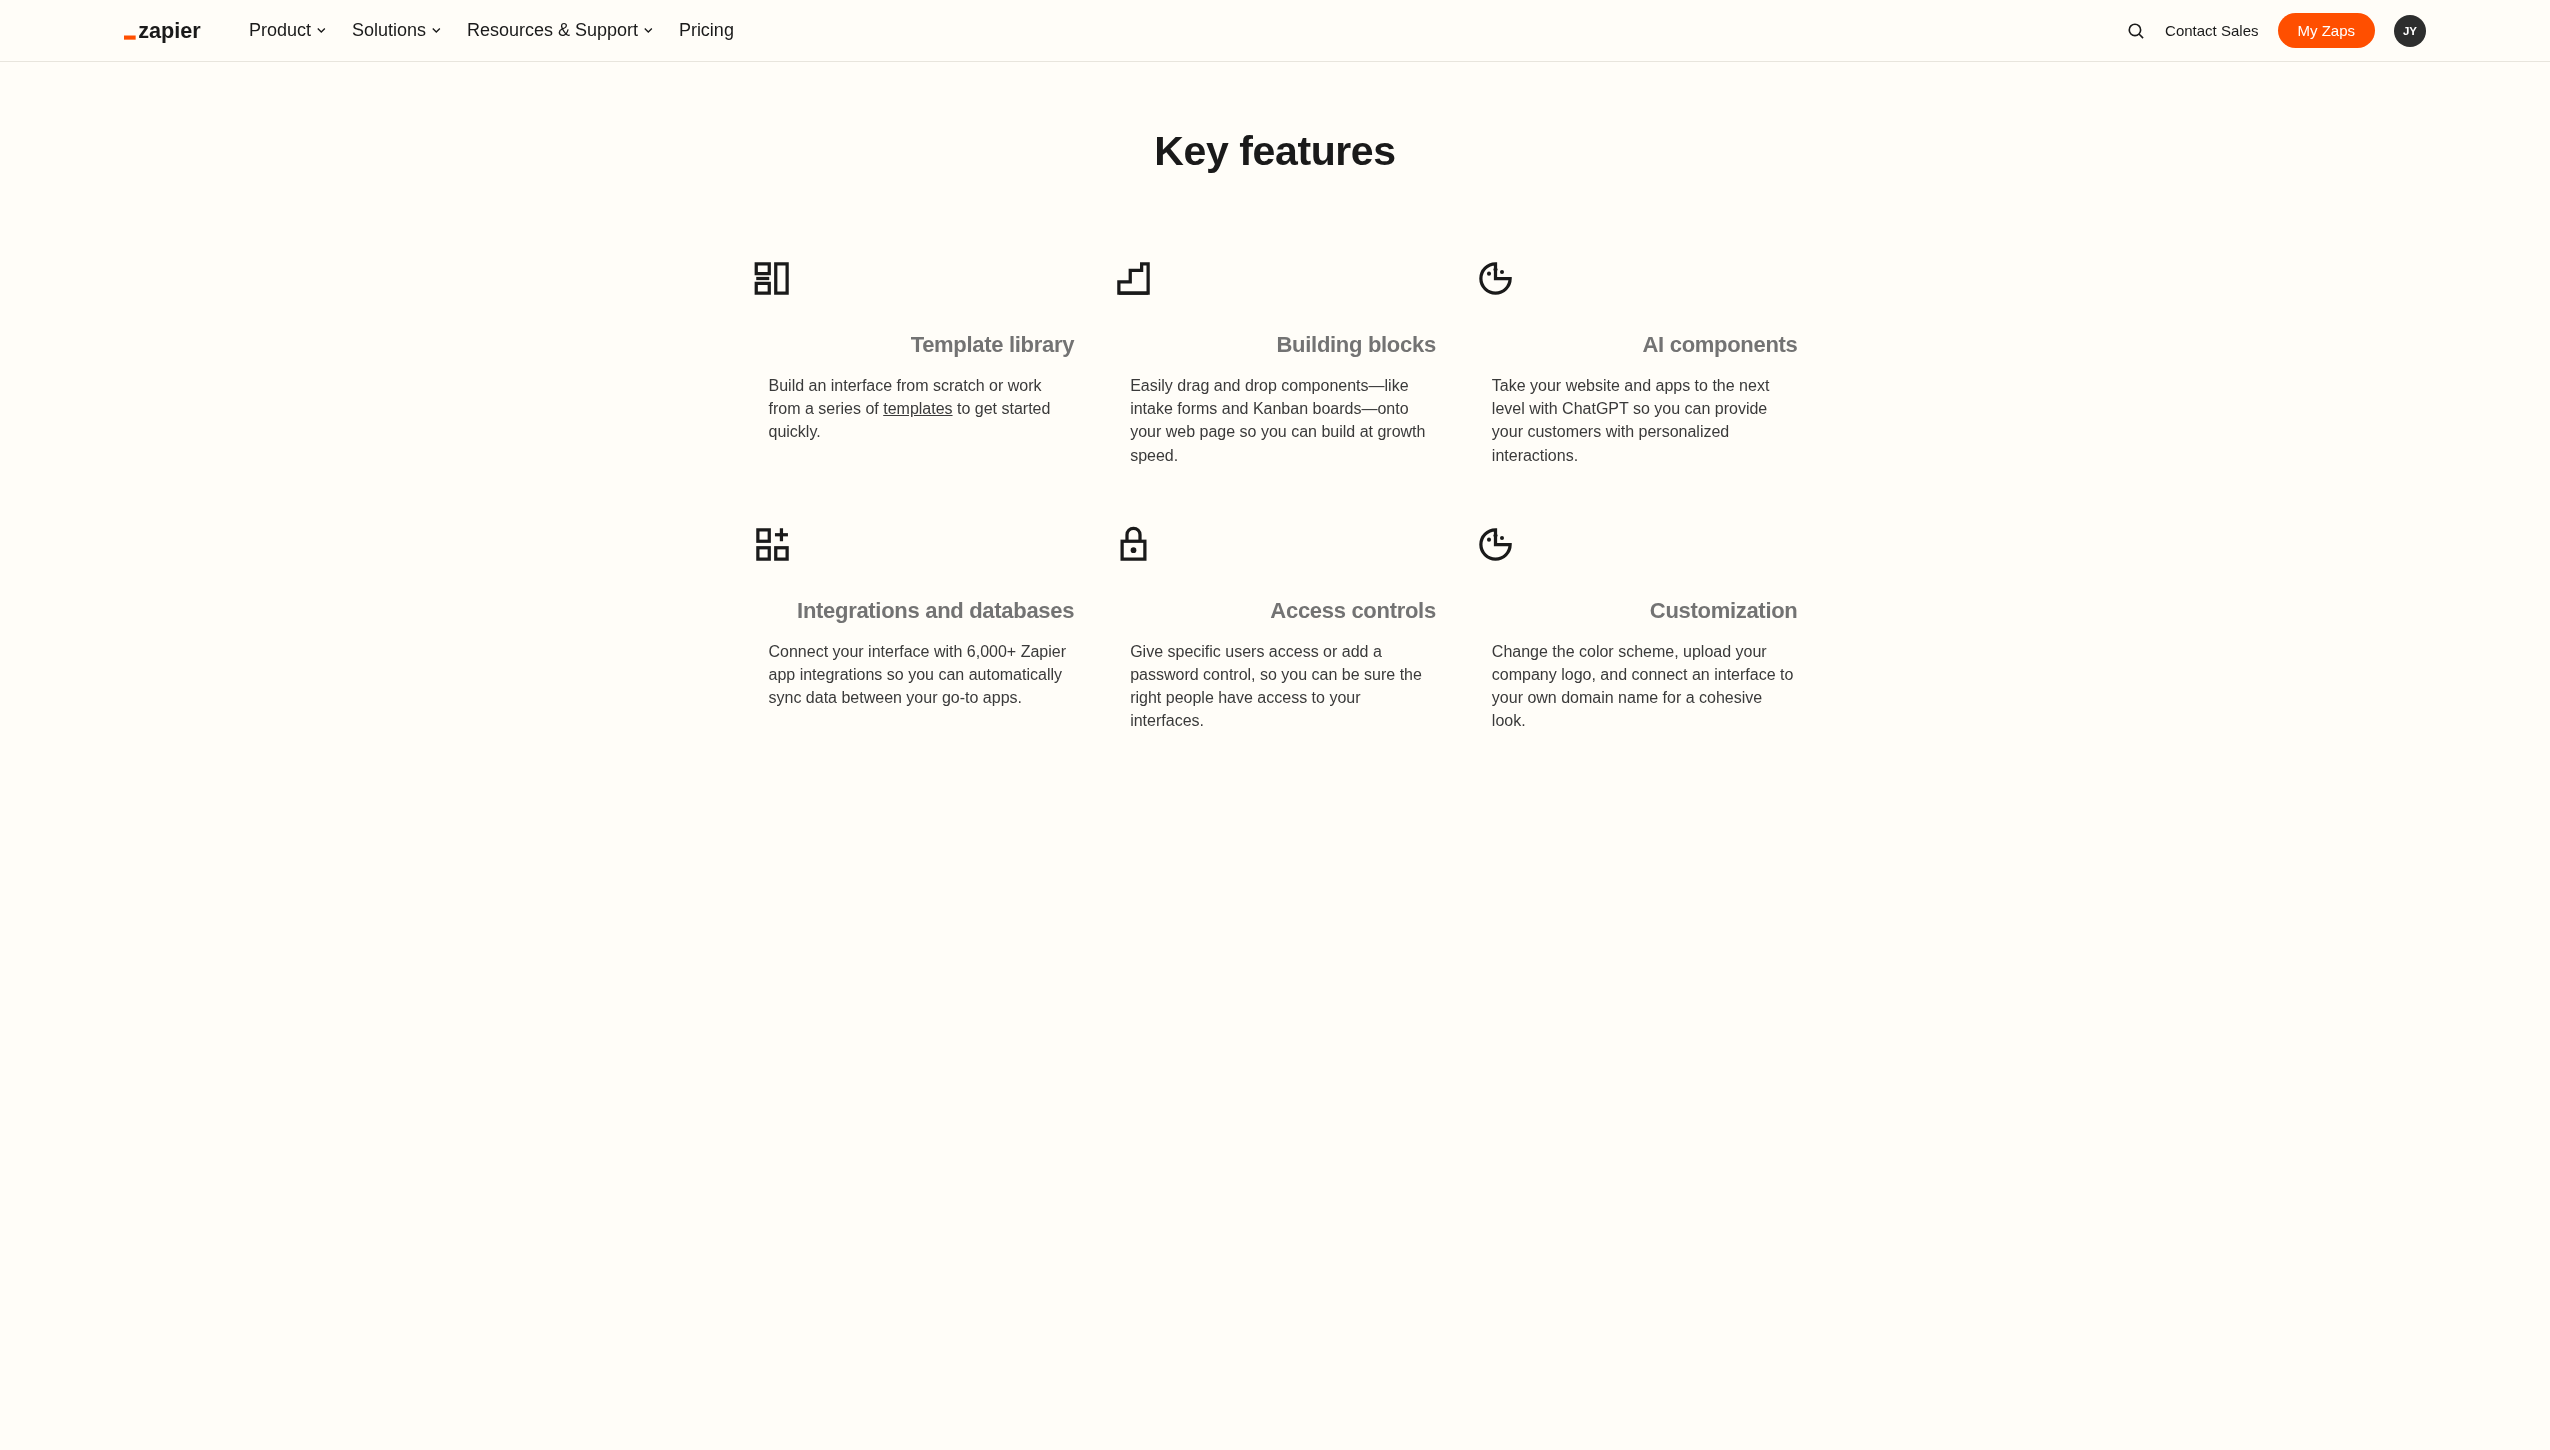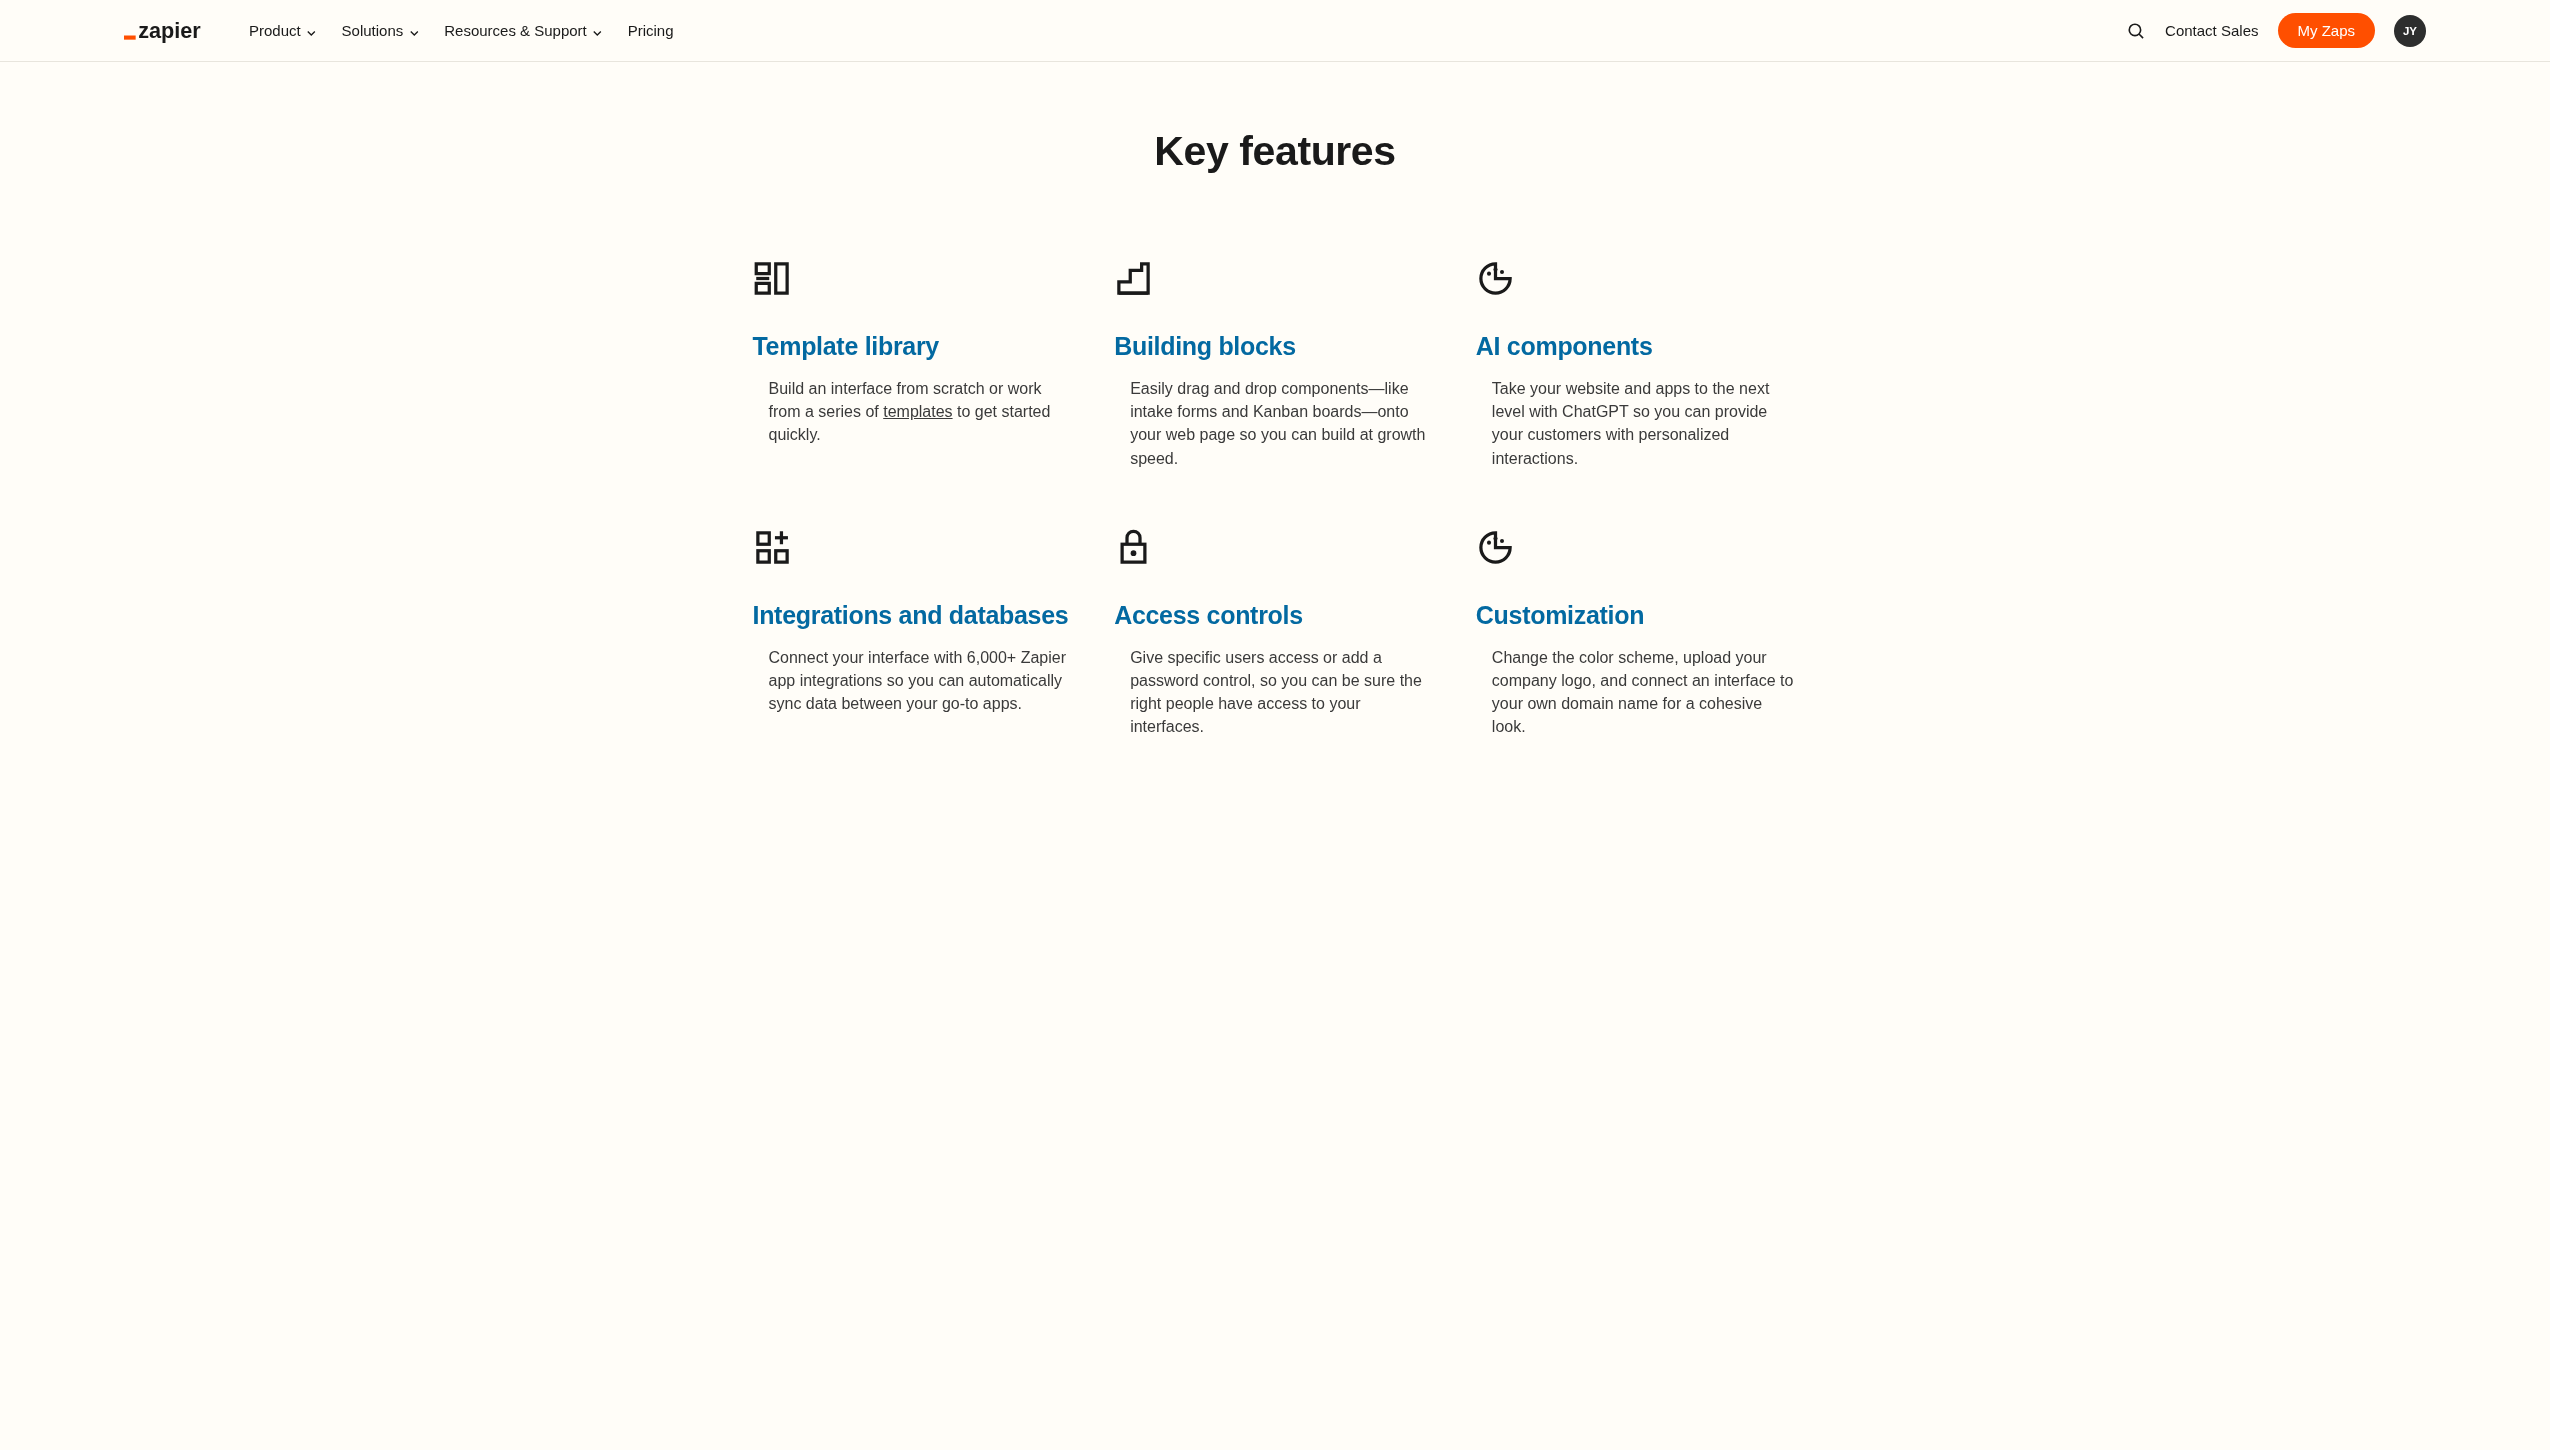--- a/index.html
+++ b/index.html
@@ -42,23 +42,23 @@
 }
 
 .nav {
   display: flex;
   align-items: center;
   gap: 25px;
 }
 
 .nav-item {
   display: flex;
-  align-items: flex-end;
+  align-items: center;
   gap: 5.3px;
-  font-size: 15px;
+  font-size: 18px;
   color: #1a1a1a;
   cursor: pointer;
 }
 
 .chevron {
   width: 10.6px;
   height: 10.6px;
 }
 
 .header-right {
@@ -138,25 +138,26 @@
   margin-bottom: 34px;
   color: #1a1a1a;
 }
 
 .feature-icon svg {
   width: 100%;
   height: 100%;
 }
 
 .feature-title {
-  font-size: 25px;
+  font-size: 22px;
   font-weight: 700;
-  color: #0369a1;
+  color: #737373;
   margin-bottom: 16px;
   letter-spacing: -0.3px;
+  text-align: right;
 }
 
 .feature-desc {
   font-size: 16px;
   line-height: 1.45;
   color: #3a3a3a;
   margin-left: 16px;
 }
 
 .feature-desc a {

